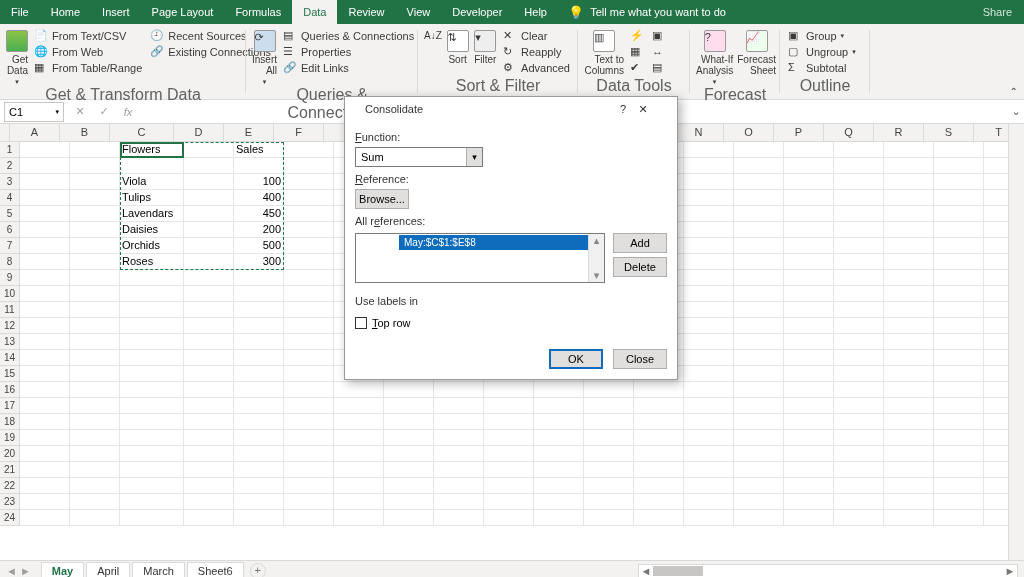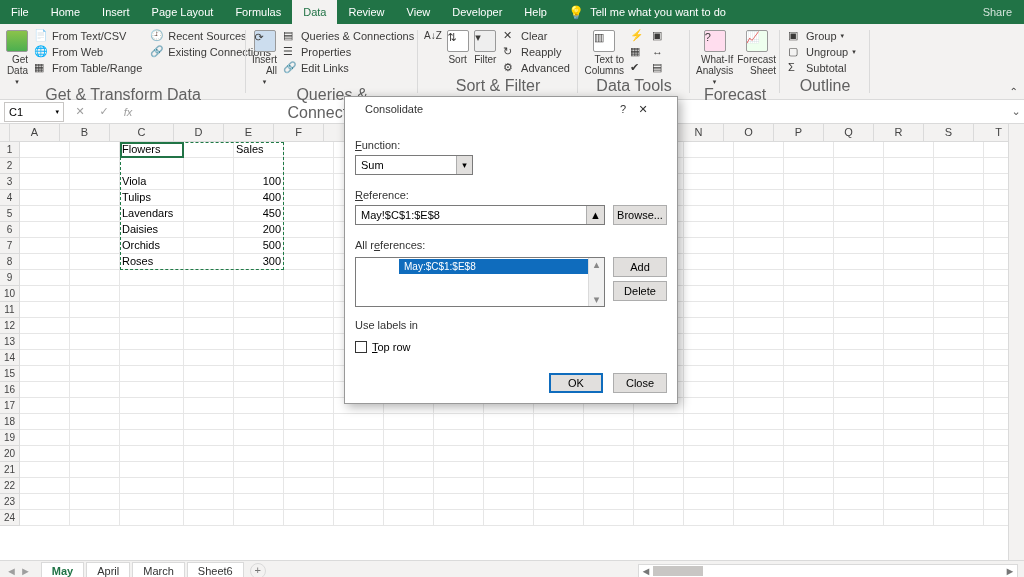--- a/index.html
+++ b/index.html
@@ -65,23 +65,23 @@
     .hscroll { margin-left: auto; width: 380px; height: 14px; background: #fff; border: 1px solid #dadada; position: relative; display: flex; align-items: center; }
     .hscroll .sb-btn { width: 14px; text-align: center; color: #777; }
     .hscroll .thumb { position: absolute; left: 14px; width: 50px; height: 10px; background: #c8c6c4; top: 1px; }
 
     
     .dialog { position: absolute; left: 344px; top: 96px; width: 334px; background: #fff; border: 1px solid #999; box-shadow: 3px 3px 10px rgba(0,0,0,.3); }
     .dlg-title { height: 24px; display: flex; align-items: center; padding: 0 24px; color: #333; }
     .dlg-title .spacer { flex: 1; }
     .dlg-title .hc { width: 20px; text-align: center; cursor: pointer; }
     .dlg-body { padding: 6px 10px 10px 10px; }
-    .dlg-label { color: #333; margin-top: 12px; margin-bottom: 2px; }
+    .dlg-label { color: #333; margin-top: 4px; margin-bottom: 2px; }
     .dlg-label .ul { text-decoration: underline; }
-    .combo { display: flex; width: 118px; border: 1px solid #7a7a7a; height: 20px; }
+    .combo { display: flex; width: 128px; border: 1px solid #7a7a7a; height: 20px; }
     .combo .ctext { flex: 1; padding: 0 5px; line-height: 18px; }
     .combo .cdd { width: 16px; background: #e1dfdd; border-left: 1px solid #adadad; text-align: center; line-height: 18px; font-size: 9px; }
     .ref-row { display: flex; gap: 8px; align-items: center; }
     .ref-input { flex: 1; border: 1px solid #7a7a7a; height: 20px; display: flex; }
     .ref-input .rtext { flex: 1; padding: 0 5px; line-height: 18px; }
     .ref-pick { width: 18px; background: #e1dfdd; border-left: 1px solid #adadad; text-align: center; line-height: 18px; }
     .dlg-btn { width: 54px; height: 20px; border: 1px solid #adadad; background: #e1dfdd; text-align: center; line-height: 18px; cursor: pointer; }
     .dlg-btn.primary { border: 2px solid #0f6cbd; line-height: 16px; }
     .listbox { border: 1px solid #7a7a7a; height: 50px; position: relative; padding-left: 42px; }
     .listbox .litem { background: #0f6cbd; color: #fff; padding: 0 5px; line-height: 15px; font-size: 10px; margin: 1px; }
@@ -926,24 +926,20 @@
   <div class="dlg-body">
     <div class="left-block">
       <div class="dlg-label"><span class="ul">F</span><span>unction:</span></div>
       <div class="combo">
         <div class="ctext">Sum</div>
         <div class="cdd">▾</div>
       </div>
 
       <div class="dlg-label"><span class="ul">R</span>eference:</div>
       <div class="ref-row">
-        <div class="ref-input">
-          <div class="rtext">May!$C$1:$E$8</div>
-          <div class="ref-pick">▲</div>
-        </div>
         <div class="dlg-btn"><span class="ul">B</span>rowse...</div>
       </div>
 
       <div class="dlg-label">All r<span class="ul">e</span>ferences:</div>
       <div class="all-refs-row">
         <div class="ar-left">
           <div class="listbox">
             <div class="litem">May:$C$1:$E$8</div>
             <div class="lvsb">
                 <span>▴</span>

